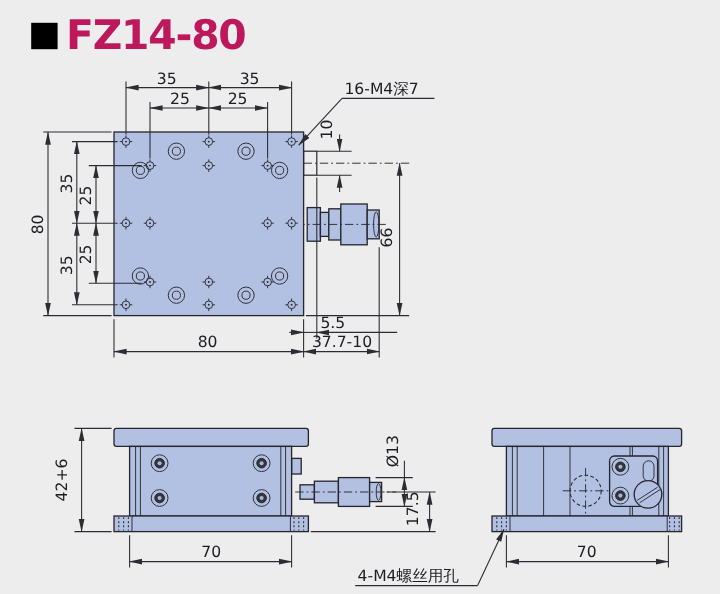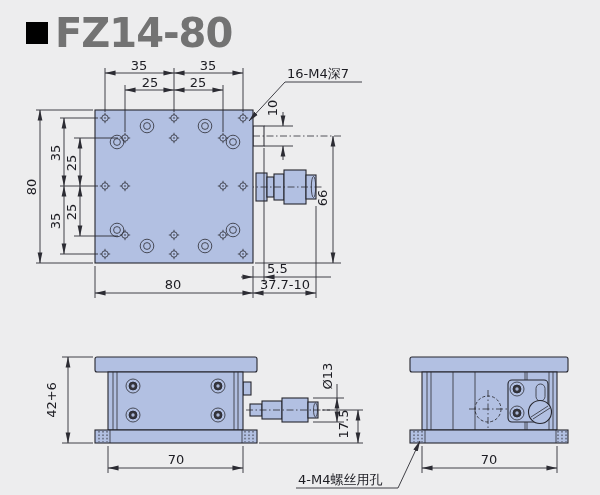--- a/index.html
+++ b/index.html
@@ -1,20 +1,20 @@
 <!DOCTYPE html>
 <html><head>
 <meta charset="utf-8">
 <style>
   html,body{margin:0;padding:0;background:#ededee;}
   #canvas{position:relative;width:600px;height:495px;background:#ededee;overflow:hidden;
           font-family:"DejaVu Sans",sans-serif;}
   #title-bar{position:absolute;left:26px;top:10px;display:flex;align-items:center;gap:7px;}
   #title-marker{width:22px;height:22px;background:#000;}
-  #title-text{font-size:40px;font-weight:bold;color:#737373;letter-spacing:-1px;}
+  #title-text{font-size:34px;font-weight:bold;color:#be185d;letter-spacing:-1px;}
   svg{position:absolute;left:0;top:0;}
   svg text{font-family:"DejaVu Sans",sans-serif;font-size:13px;fill:#1c1c22;}
   .objf{stroke:#26262e;stroke-width:1.1;fill:#b2c0e2;}
   .objw{stroke:#26262e;stroke-width:1;fill:#ededee;}
   .thin{stroke:#2c2c33;stroke-width:.8;fill:none;}
   .dim{stroke:#2c2c33;stroke-width:.9;fill:none;}
   .cl{stroke:#2c2c33;stroke-width:.8;fill:none;stroke-dasharray:7 2.5 1.5 2.5;}
   .dot{stroke:#2c2c33;stroke-width:.9;fill:none;stroke-dasharray:1.6 1.8;}
   .dash{stroke:#2c2c33;stroke-width:.9;fill:none;stroke-dasharray:3 2;}
 </style>

